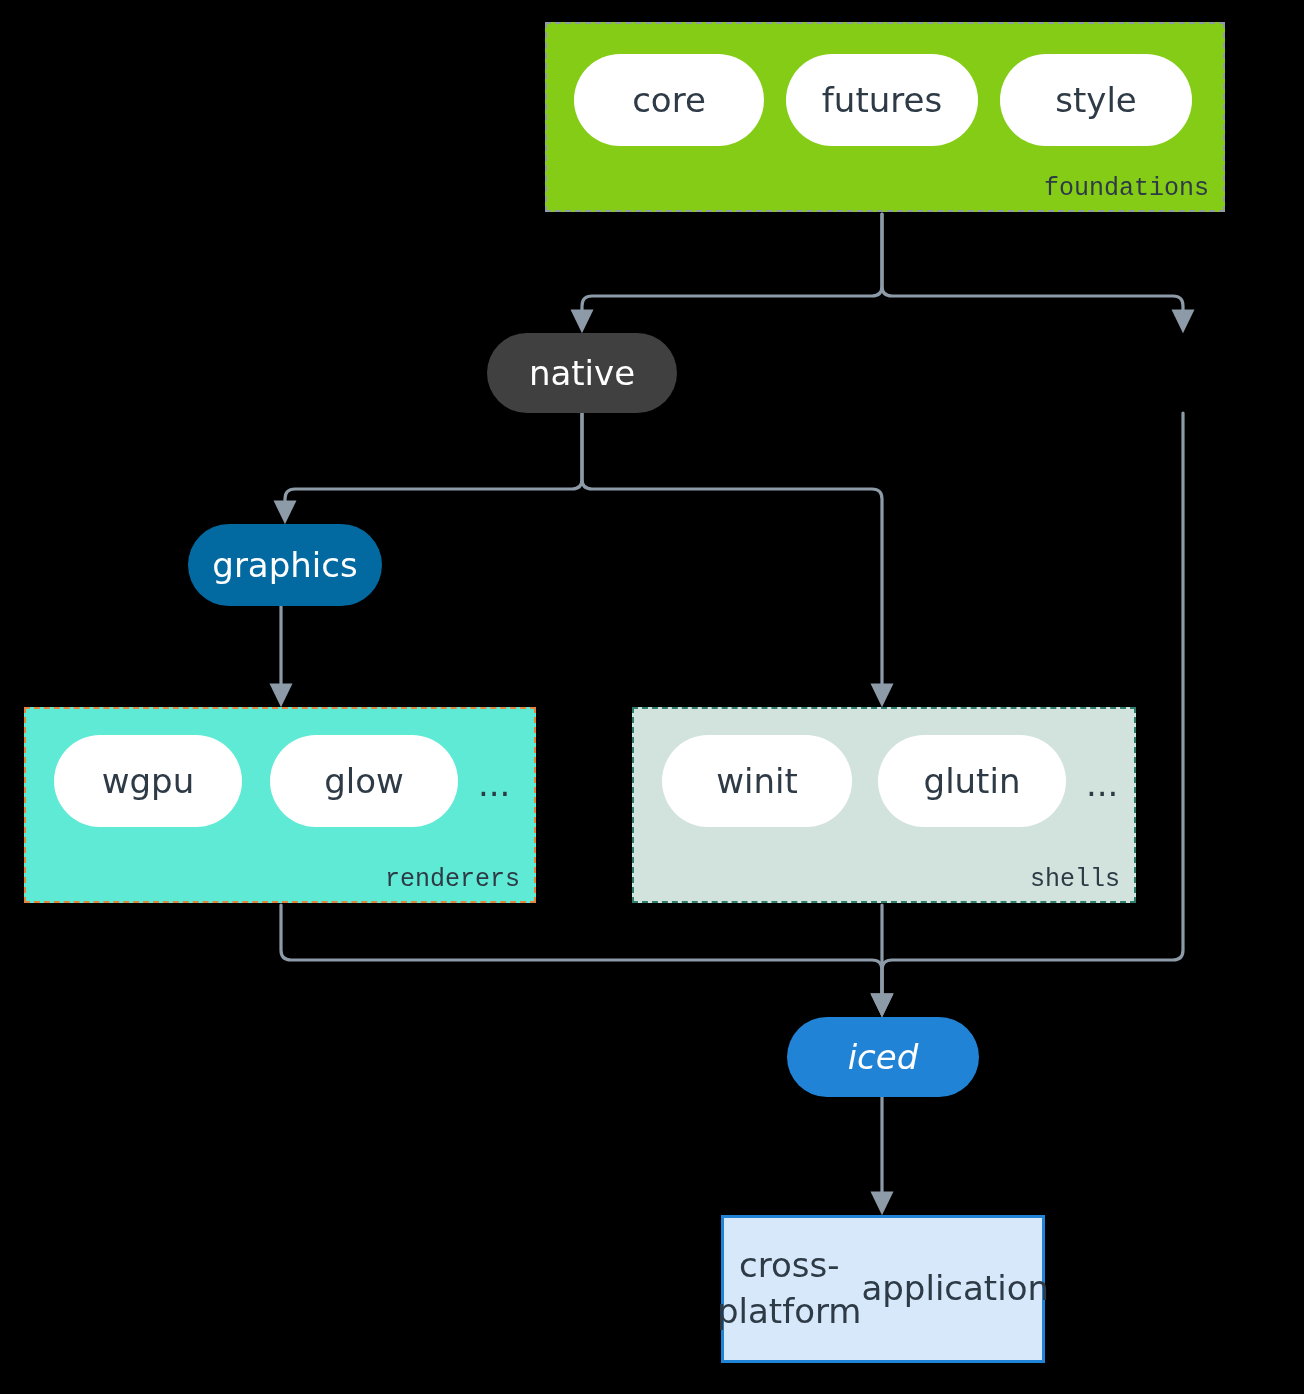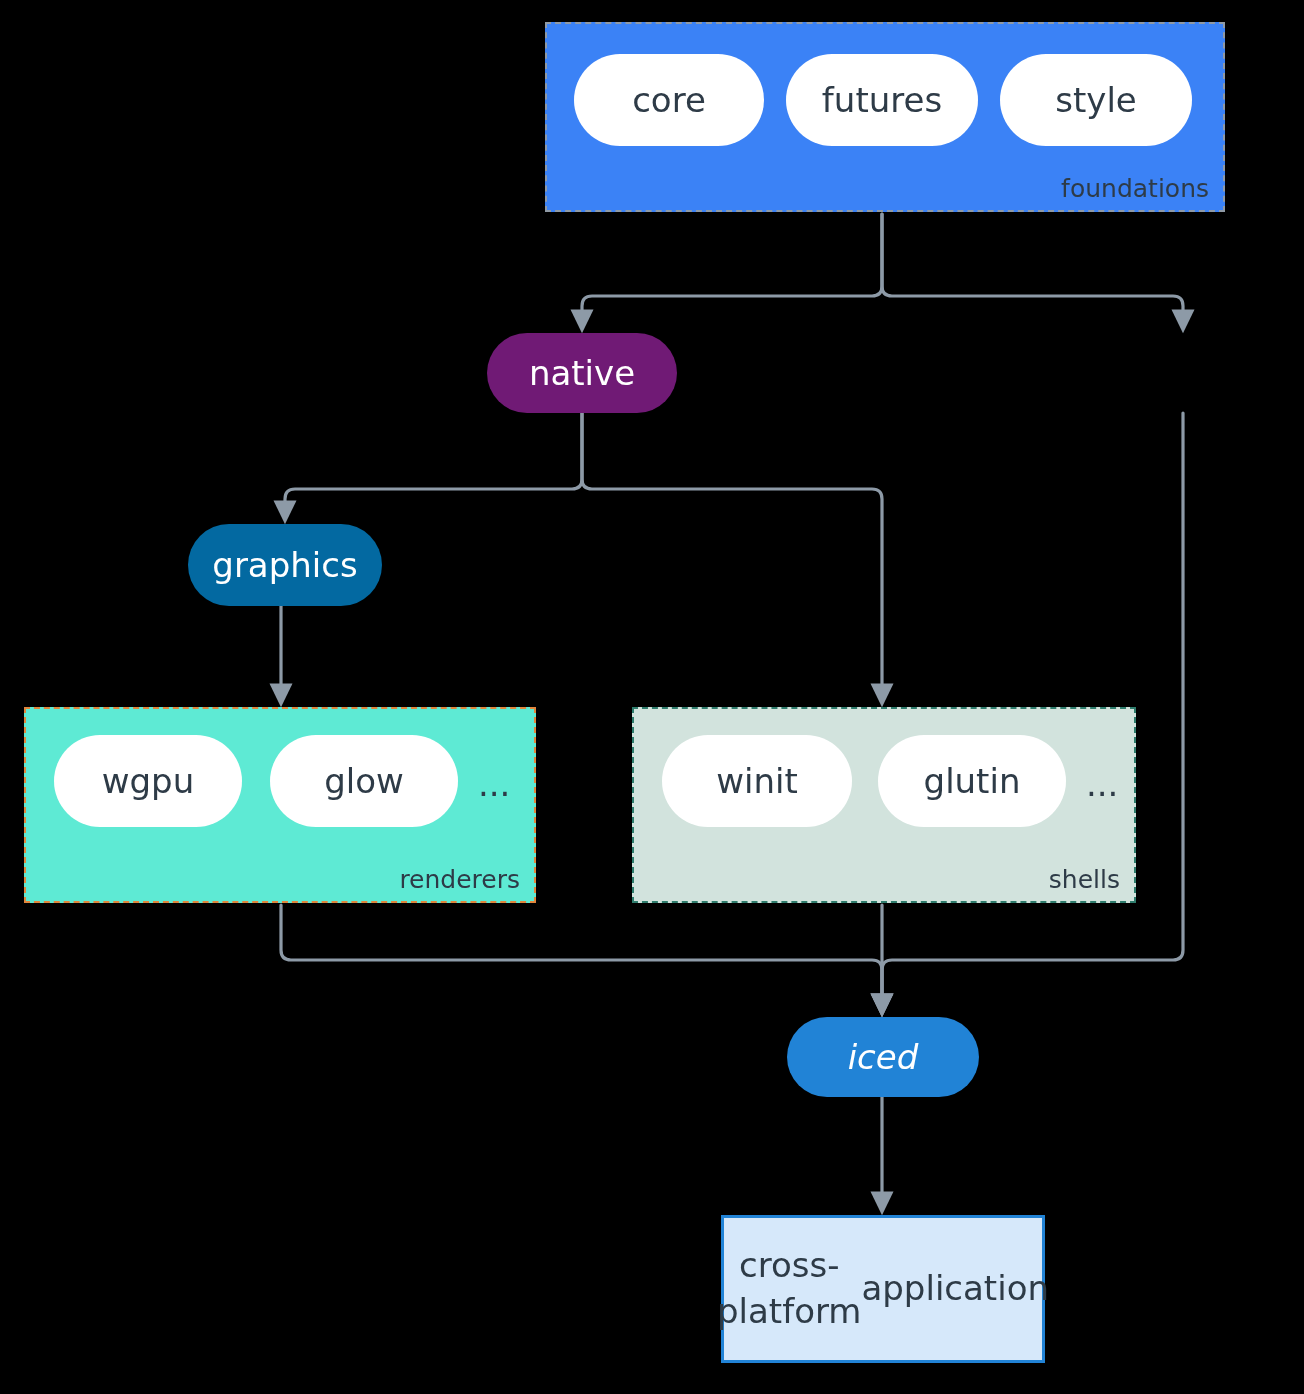--- a/index.html
+++ b/index.html
@@ -28,21 +28,21 @@
   
   .group {
     position: absolute;
     box-sizing: border-box;
   }
   .group-foundations {
     left: 545px;
     top: 22px;
     width: 680px;
     height: 190px;
-    background: #3b82f6;
+    background: #84cc16;
     border: 2px dashed #8f9aa6;
   }
   .group-renderers {
     left: 24px;
     top: 707px;
     width: 512px;
     height: 196px;
     background: #5eead4;
     border: 2px dashed #e1863c;
   }
@@ -55,20 +55,21 @@
     border: 2px dashed #2f7d6d;
   }
   .group-label {
     position: absolute;
     right: 14px;
     bottom: 8px;
     font-size: 25px;
     color: #2e3b47;
     line-height: 1.1;
     white-space: nowrap;
+    font-family: Liberation Mono, monospace;
   }
 
   
   .pill {
     position: absolute;
     display: flex;
     align-items: center;
     justify-content: center;
     background: #ffffff;
     border-radius: 999px;
@@ -105,21 +106,21 @@
     position: absolute;
     display: flex;
     align-items: center;
     justify-content: center;
     border-radius: 999px;
     color: #ffffff;
     font-size: 34px;
     white-space: nowrap;
     box-sizing: border-box;
   }
-  .node-native   { left: 487px;  top: 333px;  width: 190px; height: 80px;  background: #701a75; }
+  .node-native   { left: 487px;  top: 333px;  width: 190px; height: 80px;  background: #404040; }
   .node-web      { left: 1088px; top: 333px;  width: 190px; height: 80px;  background: #5d54ef; }
   .node-graphics { left: 188px;  top: 524px;  width: 194px; height: 82px;  background: #0369a1; }
   .node-iced     { left: 787px;  top: 1017px; width: 192px; height: 80px;  background: #2183d6; font-style: italic; }
 
   
   .box-app {
     position: absolute;
     left: 721px;
     top: 1215px;
     width: 324px;

